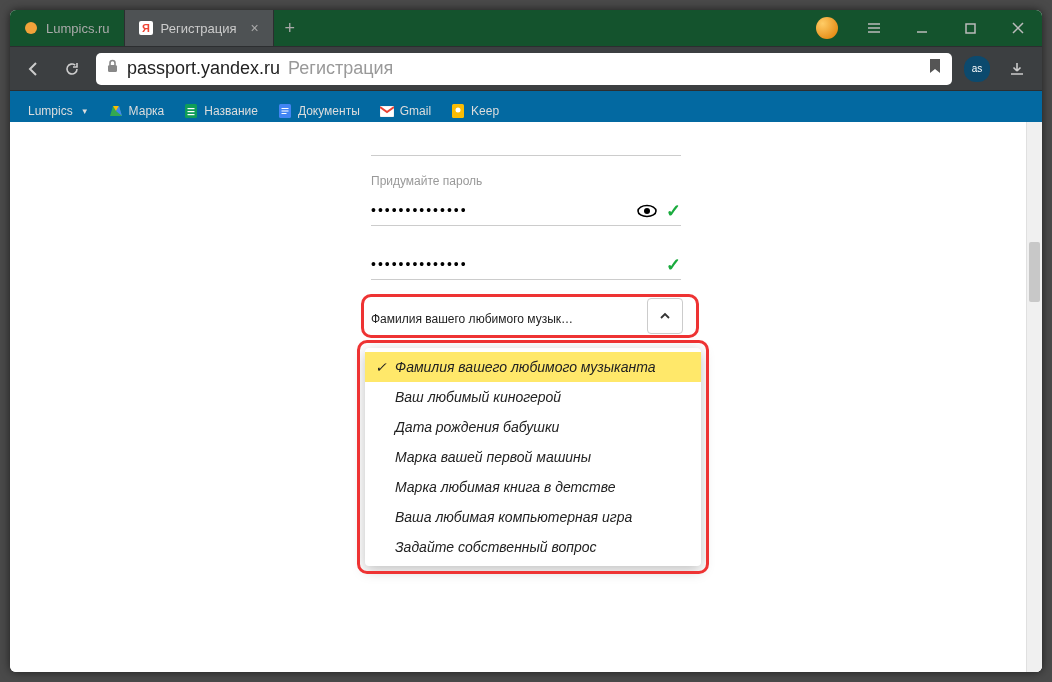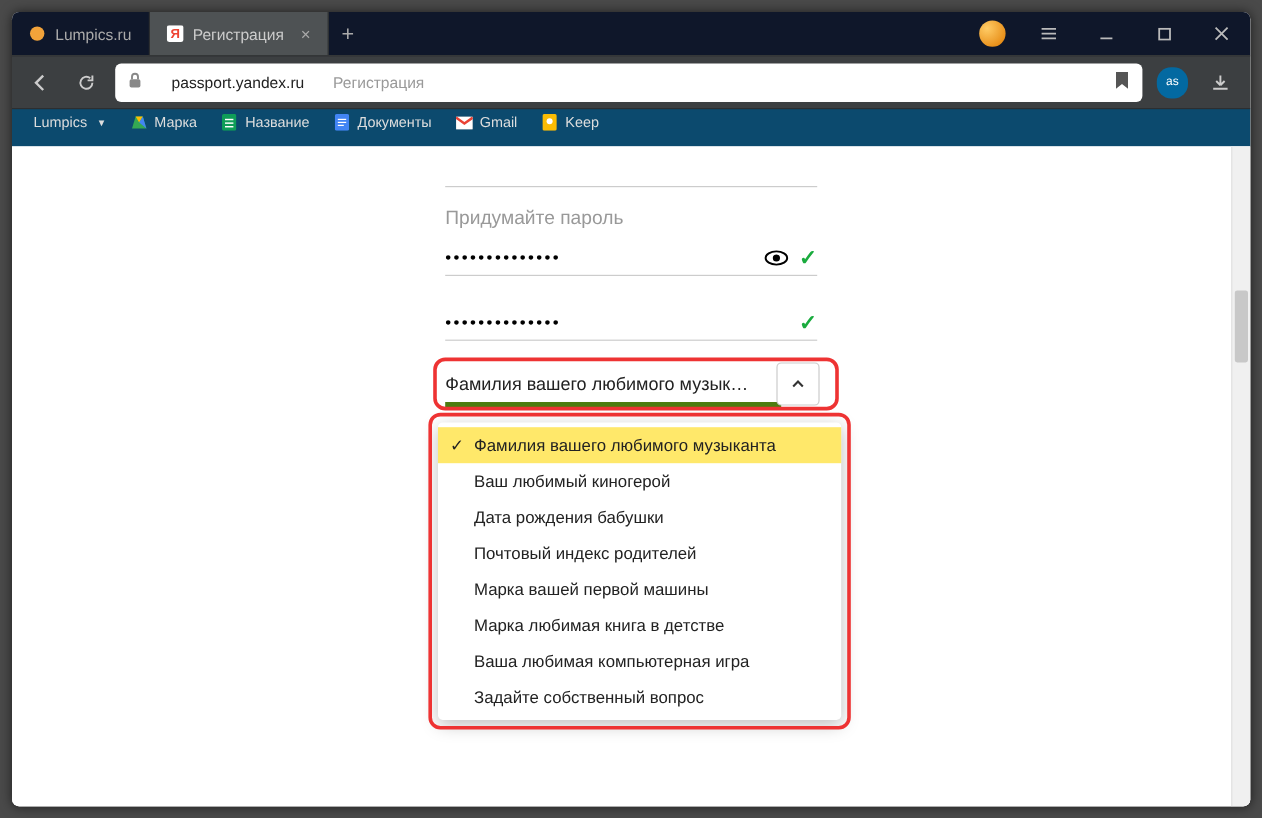--- a/index.html
+++ b/index.html
@@ -1,65 +1,65 @@
 <!DOCTYPE html>
 <html><head>
 <meta charset="utf-8">
 <style>
   * { margin: 0; padding: 0; box-sizing: border-box; font-family: Arial, Helvetica, sans-serif; }
   body { width: 1052px; height: 682px; background: #4a4a4a; position: relative; overflow: hidden; }
   .window { position: absolute; inset: 10px; background: #fff; border-radius: 6px; box-shadow: 0 0 10px rgba(0,0,0,.6); display: flex; flex-direction: column; overflow: hidden; }
   
-  .titlebar { height: 36px; background: #0f172a; display: flex; align-items: stretch; color: #ccc; font-size: 13px; }
+  .titlebar { height: 36px; background: #14532d; display: flex; align-items: stretch; color: #ccc; font-size: 13px; }
   .tabs { display: flex; flex: 1; }
   .tab { display: flex; align-items: center; gap: 8px; padding: 0 14px; border-right: 1px solid #2c2e30; cursor: pointer; }
   .tab.active { background: #4e5254; }
   .tab .favicon { width: 14px; height: 14px; display: inline-flex; align-items: center; justify-content: center; }
   .tab.inactive { color: #aaa; }
   .tab-close { margin-left: 6px; font-size: 14px; color: #aaa; }
   .newtab { width: 32px; display: flex; align-items: center; justify-content: center; color: #aaa; font-size: 18px; }
   .window-controls { display: flex; align-items: center; }
   .wctrl { width: 48px; display: flex; align-items: center; justify-content: center; color: #bbb; }
   .avatar { width: 22px; height: 22px; border-radius: 50%; background: radial-gradient(circle at 30% 30%, #fc6, #e07b00); margin-right: 12px; align-self: center; }
   
   .addrbar { height: 44px; background: #3c3f41; display: flex; align-items: center; padding: 0 10px; gap: 10px; border-top: 1px solid #2c2e30; }
   .nav-btn { width: 28px; height: 28px; display: flex; align-items: center; justify-content: center; color: #ccc; }
-  .addr-field { flex: 1; height: 32px; background: #fff; border-radius: 5px; display: flex; align-items: center; padding: 0 10px; gap: 24px; color: #555; font-size: 13px; }
+  .addr-field { flex: 1; height: 32px; background: #fff; border-radius: 5px; display: flex; align-items: center; padding: 0 10px; gap: 8px; color: #555; font-size: 18px; }
   .addr-field .lock { color: #888; }
   .addr-field .url-host { color: #222; }
   .addr-field .url-rest { color: #999; }
   .addr-right { margin-left: auto; display: flex; align-items: center; gap: 8px; }
   .ext-btn { width: 30px; height: 30px; display: flex; align-items: center; justify-content: center; color: #ccc; }
-  .ext-box { width: 26px; height: 26px; border-radius: 12px; background: #0369a1; color: #fff; font-size: 10px; display: flex; align-items: center; justify-content: center; }
-  
-  .bookbar { height: 32px; background: #0c4a6e; display: flex; align-items: flex-start; padding: 0 10px; gap: 4px; font-size: 12px; color: #ddd; border-top: 1px solid #2c2e30; }
+  .ext-box { width: 26px; height: 26px; border-radius: 12px; background: #0c4a6e; color: #fff; font-size: 10px; display: flex; align-items: center; justify-content: center; }
+  
+  .bookbar { height: 32px; background: #0369a1; display: flex; align-items: flex-end; padding: 0 10px; gap: 4px; font-size: 12px; color: #ddd; border-top: 1px solid #2c2e30; }
   .book { display: flex; align-items: center; gap: 6px; padding: 4px 8px; cursor: pointer; }
   .book .bicon { width: 14px; height: 14px; display: inline-flex; align-items: center; justify-content: center; font-size: 12px; }
   .tri-down { font-size: 8px; margin-left: 2px; }
   
   .content { flex: 1; background: #fff; position: relative; overflow: hidden; }
   .scrollbar { position: absolute; right: 0; top: 0; width: 16px; height: 100%; background: #f0f0f0; border-left: 1px solid #e0e0e0; }
   .scrollbar .thumb { position: absolute; left: 2px; right: 2px; top: 120px; height: 60px; background: #c8c8c8; border-radius: 2px; }
   .form { width: 310px; margin: 0 auto; padding-top: 24px; }
   .field { margin-bottom: 22px; position: relative; }
-  .flabel { font-size: 16px; color: #999; margin-bottom: 6px; }
+  .flabel { font-size: 12px; color: #999; margin-bottom: 6px; }
   .finput { width: 100%; height: 32px; border: none; border-bottom: 1px solid #ccc; font-size: 14px; padding: 2px 50px 2px 0; letter-spacing: 2px; }
   .ficons { position: absolute; right: 0; bottom: 4px; display: flex; gap: 8px; align-items: center; }
   .eye { width: 22px; height: 22px; }
   .check { color: #1aab3e; font-size: 18px; font-weight: bold; }
   
   .sel-wrap { position: relative; }
-  .sel-box { width: 280px; height: 34px; border-bottom: 5px solid #4d7c0f; font-size: 15px; display: flex; align-items: center; padding-right: 32px; overflow: hidden; white-space: nowrap; text-overflow: ellipsis; color: #222; }
+  .sel-box { width: 280px; height: 34px; border-bottom: 1px solid #4d7c0f; font-size: 12px; display: flex; align-items: center; padding-right: 32px; overflow: hidden; white-space: nowrap; text-overflow: ellipsis; color: #222; }
   .chev-btn { position: absolute; right: -2px; top: -4px; width: 36px; height: 36px; border: 1px solid #ccc; border-radius: 4px; background: #fff; display: flex; align-items: center; justify-content: center; font-size: 14px; color: #444; }
   .hl { position: absolute; border: 3px solid #e33; border-radius: 10px; pointer-events: none; }
   .hl1 { left: -10px; top: -8px; width: 338px; height: 44px; }
   
   .dropdown { position: relative; margin-top: 12px; margin-left: -6px; width: 336px; background: #fff; border-radius: 4px; box-shadow: 0 4px 14px rgba(0,0,0,.25); padding: 4px 0; }
   .hl2 { left: -8px; top: -8px; right: -8px; bottom: -8px; }
-  .dd-item { height: 30px; display: flex; align-items: center; padding: 0 12px 0 30px; font-size: 14px; color: #222; cursor: pointer; position: relative; }
+  .dd-item { height: 30px; display: flex; align-items: center; padding: 0 12px 0 30px; font-size: 14px; color: #222; cursor: pointer; position: relative; font-style: italic; }
   .dd-item.selected { background: #ffe86a; }
   .dd-item.selected::before { content: "✓"; position: absolute; left: 10px; font-size: 14px; }
 </style>
 </head>
 <body>
 
 <div class="window">
 
   <div class="titlebar">
     <div class="tabs">
@@ -242,21 +242,20 @@
           </div>
           <div class="hl hl1"></div>
         </div>
       </div>
 
       <div class="dropdown" id="dd">
         <div class="hl hl2"></div>
       <div class="dd-item selected">Фамилия вашего любимого музыканта</div>
           <div class="dd-item">Ваш любимый киногерой</div>
           <div class="dd-item">Дата рождения бабушки</div>
-          <div class="dd-item">Почтовый индекс родителей</div>
           <div class="dd-item">Марка вашей первой машины</div>
           <div class="dd-item">Марка любимая книга в детстве</div>
           <div class="dd-item">Ваша любимая компьютерная игра</div>
           <div class="dd-item">Задайте собственный вопрос</div>
         </div>
 
     </div>
   </div>
 </div>
 

